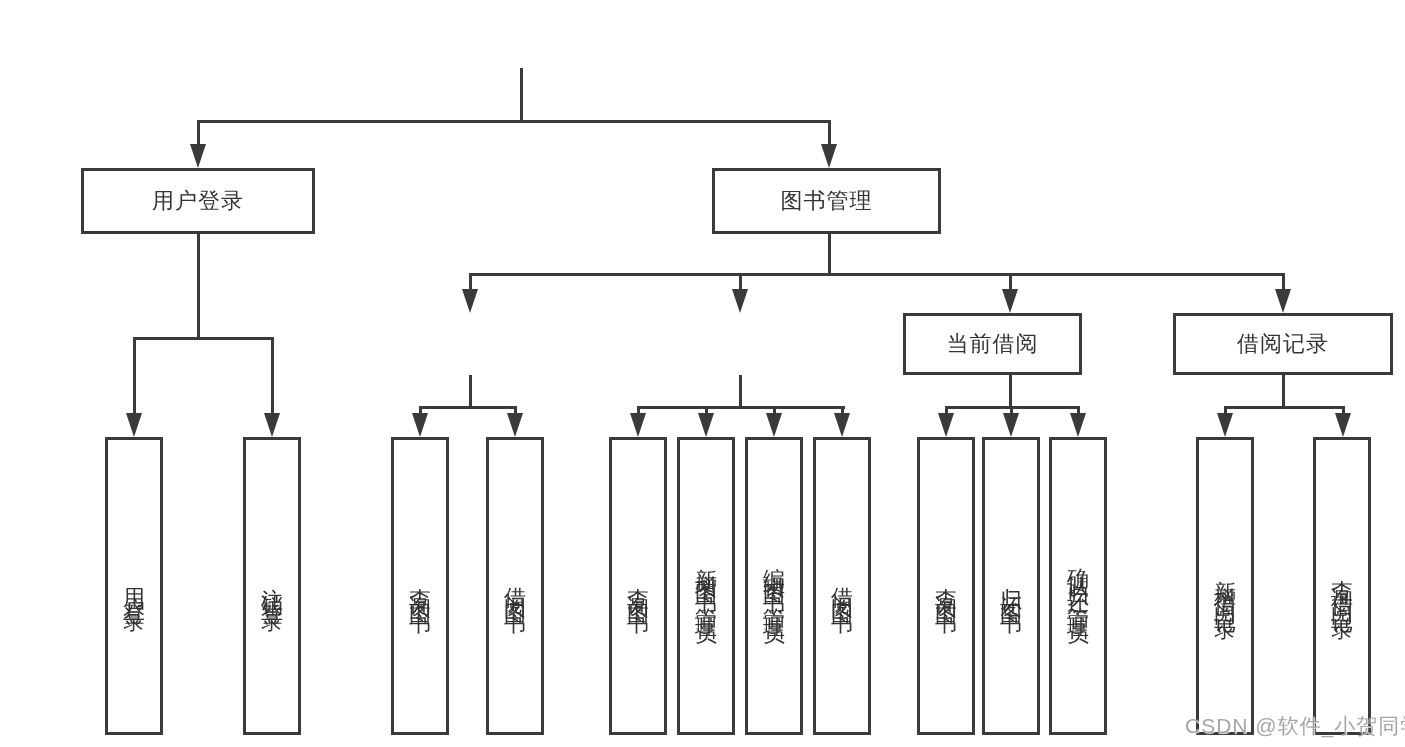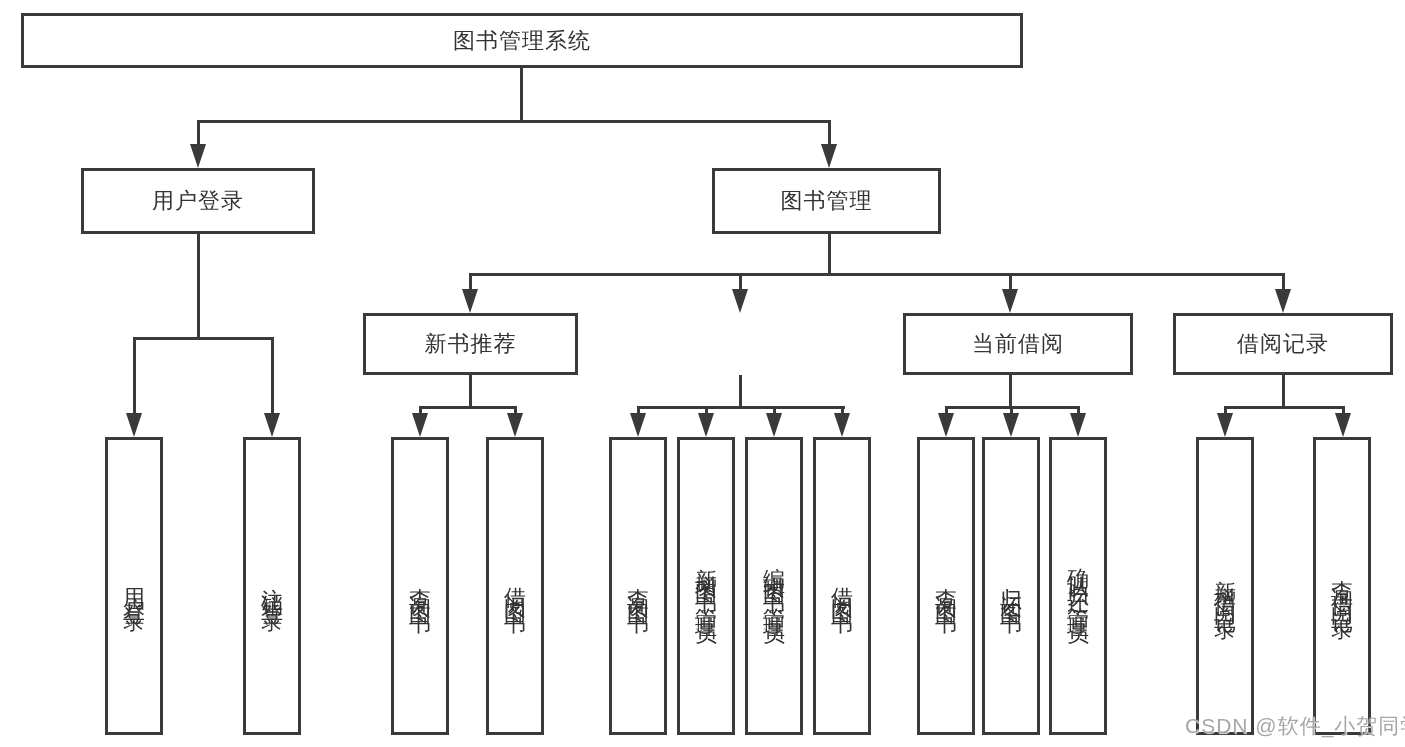--- a/index.html
+++ b/index.html
@@ -60,23 +60,20 @@
     text-shadow: 1px 1px 1px rgba(255,255,255,0.9);
     z-index: 10;
     white-space: nowrap;
   }
 </style>
 </head>
 <body>
 
 <div class="stage">
 
-  <div class="node root-node">
-    <span>图书管理系统</span>
-  </div>
 
   <div class="vline" style="left:520px;top:68px;height:54px"></div>
   <div class="hline" style="left:197px;top:120px;width:634px"></div>
   <div class="vline" style="left:197px;top:120px;height:28px"></div>
   <div class="arrow" style="left:190px;top:144px"></div>
   <div class="vline" style="left:828px;top:120px;height:28px"></div>
   <div class="arrow" style="left:821px;top:144px"></div>
 
   <div class="node l2-node" style="left:81px;width:234px">
     <span>用户登录</span>
@@ -96,24 +93,21 @@
   <div class="hline" style="left:469px;top:273px;width:815px"></div>
   <div class="vline" style="left:469px;top:273px;height:18px"></div>
   <div class="arrow" style="left:462px;top:289px"></div>
   <div class="vline" style="left:739px;top:273px;height:18px"></div>
   <div class="arrow" style="left:732px;top:289px"></div>
   <div class="vline" style="left:1009px;top:273px;height:18px"></div>
   <div class="arrow" style="left:1002px;top:289px"></div>
   <div class="vline" style="left:1282px;top:273px;height:18px"></div>
   <div class="arrow" style="left:1275px;top:289px"></div>
 
-  <div class="node l3-node" style="left:363px;width:215px">
-    <span>新书推荐</span>
-  </div>
-  <div class="node l3-node" style="left:903px;width:230px">
+  <div class="node l3-node" style="left:903px;width:179px">
     <span>当前借阅</span>
   </div>
   <div class="node l3-node" style="left:1173px;width:220px">
     <span>借阅记录</span>
   </div>
 
   <div class="vline" style="left:469px;top:375px;height:33px"></div>
   <div class="hline" style="left:419px;top:406px;width:97px"></div>
   <div class="vline" style="left:419px;top:406px;height:9px"></div>
   <div class="arrow" style="left:412px;top:413px"></div>

